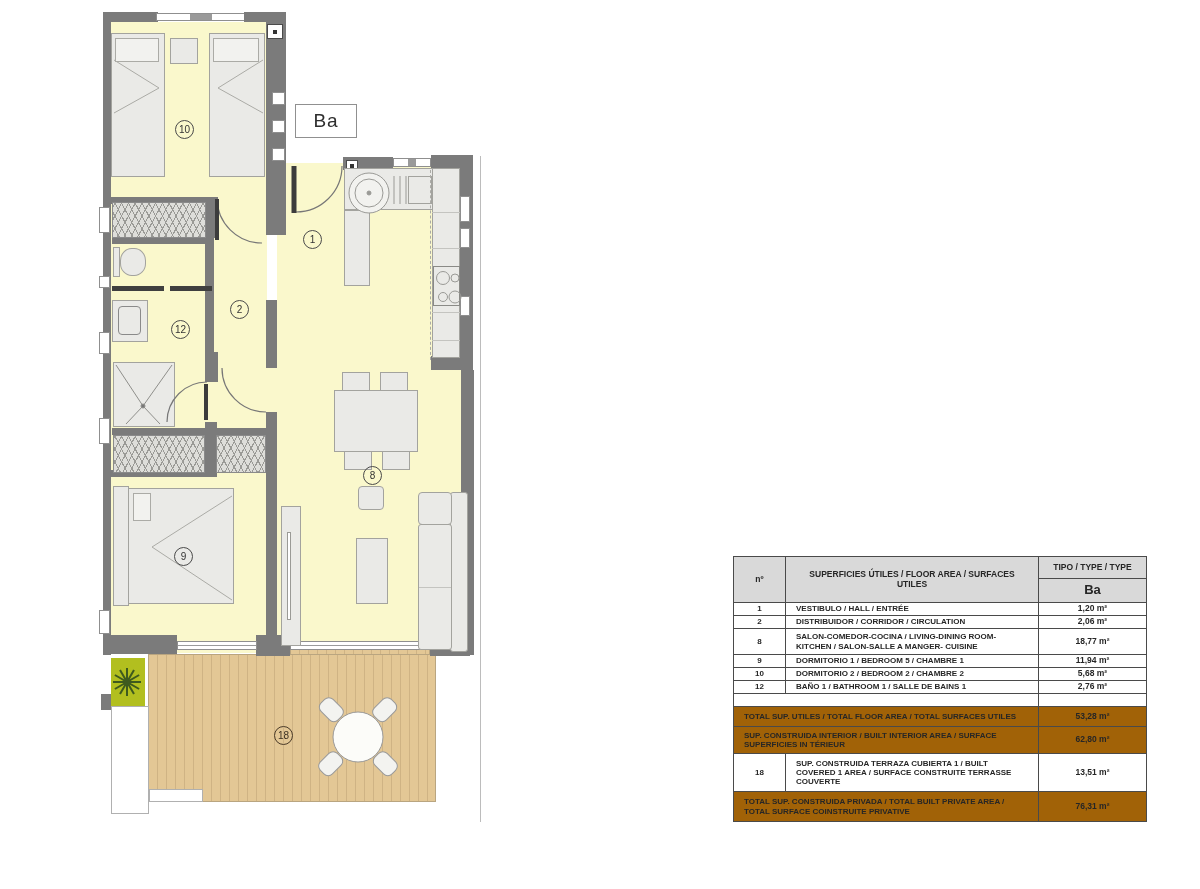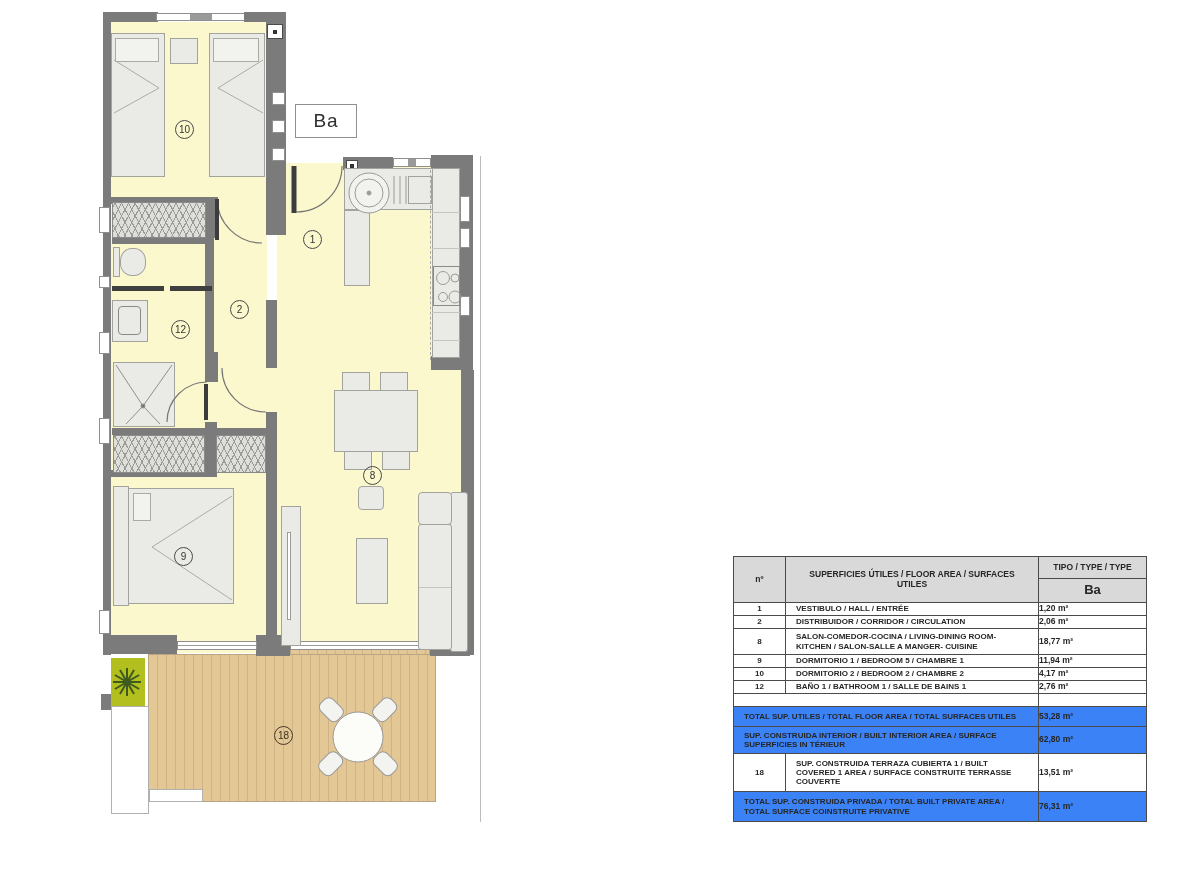--- a/index.html
+++ b/index.html
@@ -23,22 +23,22 @@
   .fix i{display:block;width:4px;height:4px;background:#333}
   .balabel{position:absolute;left:295px;top:104px;width:60px;height:32px;border:1px solid #909090;background:#fff;display:flex;align-items:center;justify-content:center;font-size:19px;color:#2e2e2e;letter-spacing:1px}
   svg.overlay{position:absolute;left:0;top:0;pointer-events:none}
   
   table.tbl{position:absolute;left:733px;top:556px;width:413px;border-collapse:collapse;table-layout:fixed;color:#262626}
   .tbl td,.tbl th{border:1px solid #4a4a4a;box-sizing:border-box;vertical-align:middle;padding:1px 10px;line-height:1.15}
   .tbl .hd{background:#D9D9D9;font-size:8.5px;font-weight:bold;text-align:center}
   .tbl .ba{font-size:13px}
   .tbl .no{font-size:8px;font-weight:bold;text-align:center;padding:0}
   .tbl .d{font-size:8px;font-weight:bold;text-align:left}
-  .tbl .v{font-size:8.5px;font-weight:bold;text-align:left;padding:0}
-  .tbl tr.sum td{background:#3b82f6}
+  .tbl .v{font-size:8.5px;font-weight:bold;text-align:center;padding:0}
+  .tbl tr.sum td{background:#a16207}
   .tbl tr.gap td{border-top:1px solid #4a4a4a;border-bottom:1px solid #4a4a4a;background:#fff}
 </style>
 </head>
 <body>
 
 <div id="canvas">
 
   <div class="floor" style="left:110px;top:22px;width:158px;height:176px"></div>
   <div class="floor" style="left:277px;top:163px;width:184px;height:144px"></div>
   <div class="floor" style="left:111px;top:197px;width:156px;height:277px"></div>
@@ -280,21 +280,21 @@
         <td class="v">18,77 m²</td>
       </tr>
       <tr style="height:13px">
         <td class="no">9</td>
         <td class="d">DORMITORIO 1 / BEDROOM 5 / CHAMBRE 1</td>
         <td class="v">11,94 m²</td>
       </tr>
       <tr style="height:13px">
         <td class="no">10</td>
         <td class="d">DORMITORIO 2 / BEDROOM 2 / CHAMBRE 2</td>
-        <td class="v">4,17 m²</td>
+        <td class="v">5,68 m²</td>
       </tr>
       <tr style="height:13px">
         <td class="no">12</td>
         <td class="d">BAÑO 1 / BATHROOM 1 / SALLE DE BAINS 1</td>
         <td class="v">2,76 m²</td>
       </tr>
       <tr class="gap" style="height:13px">
         <td colspan="2"></td>
         <td></td>
       </tr>

